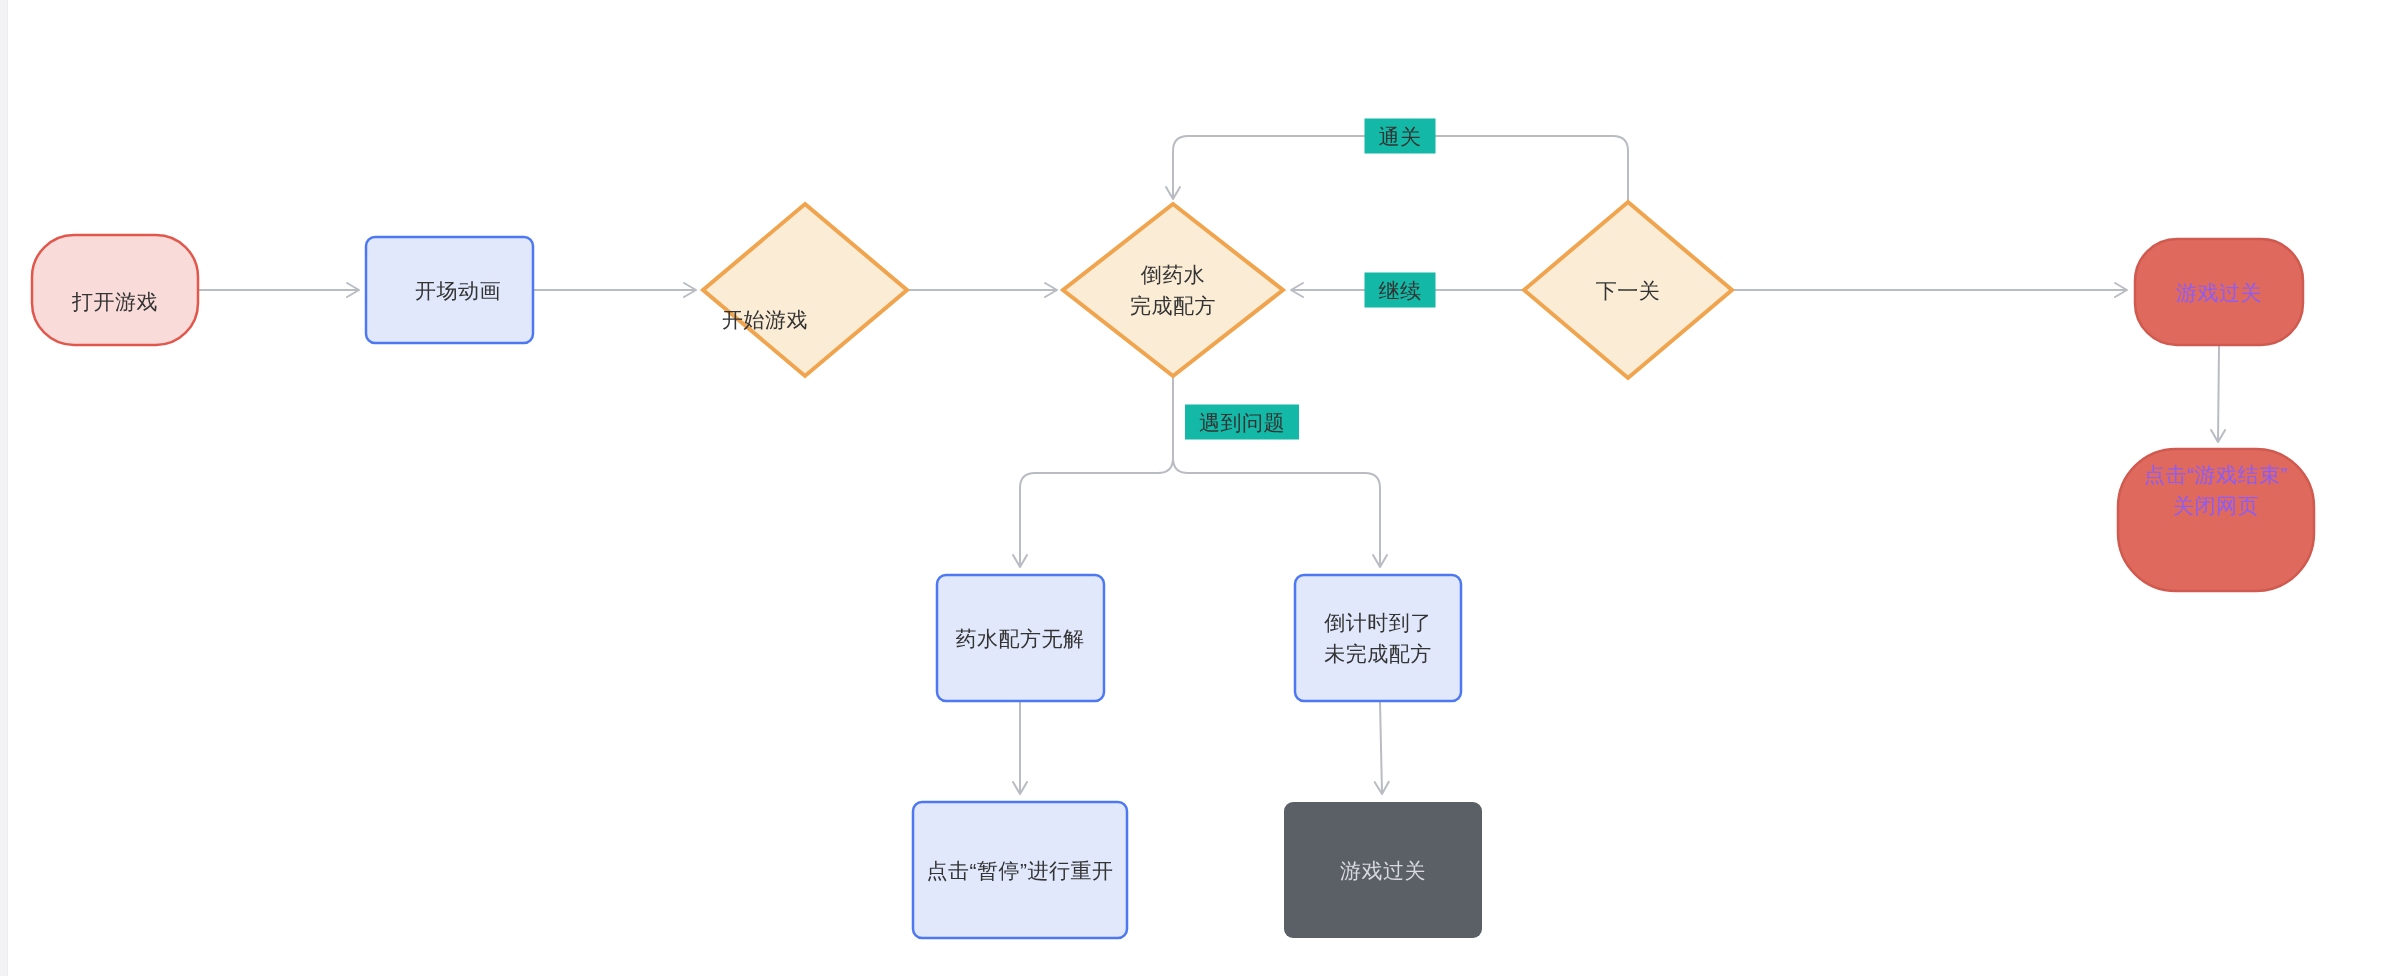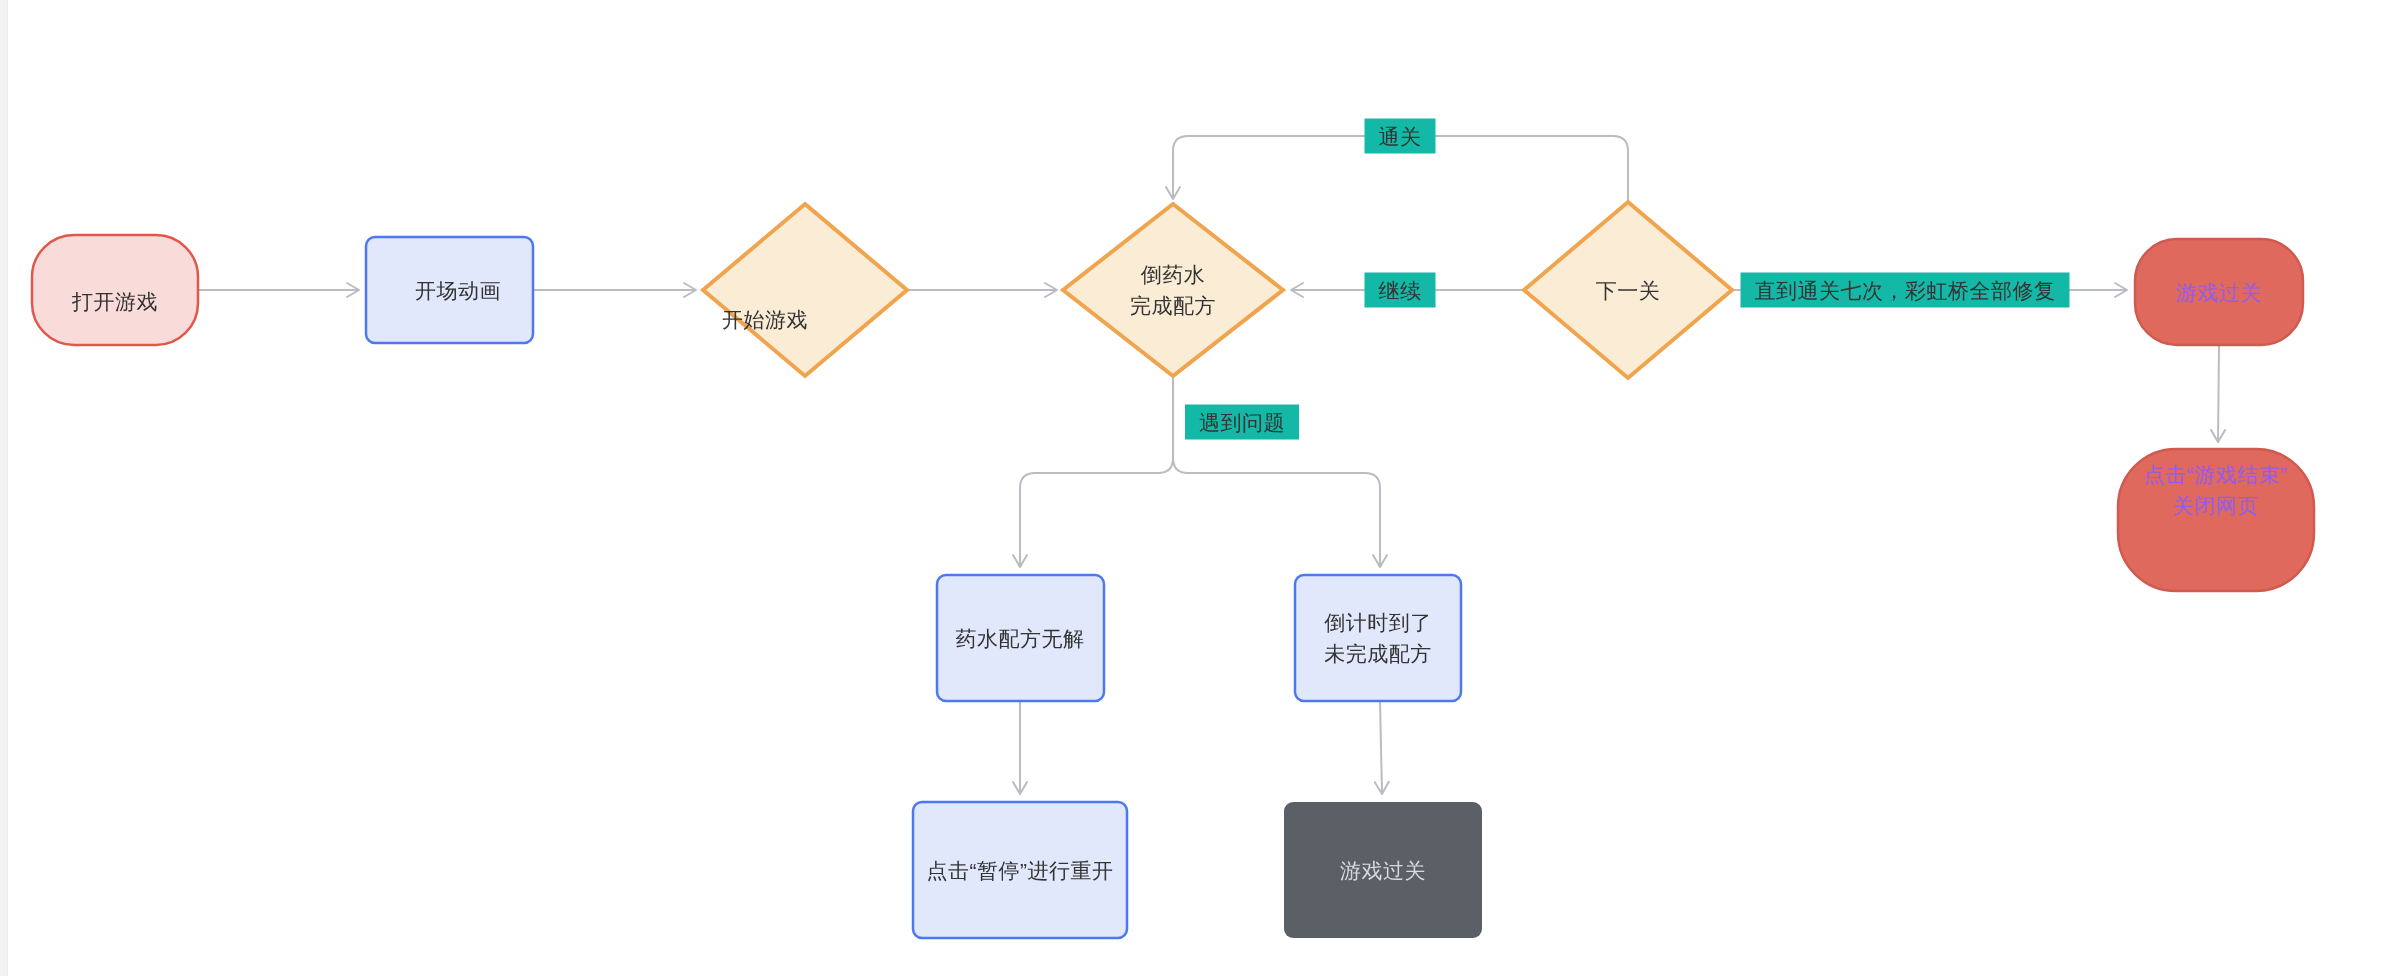--- a/index.html
+++ b/index.html
@@ -65,16 +65,15 @@
   <div class="node-label light" style="left:2216px;top:490px;">点击“游戏结束”
 关闭网页</div>
   <div class="node-label" style="left:1020px;top:638px;">药水配方无解</div>
   <div class="node-label" style="left:1378px;top:638px;">倒计时到了
 未完成配方</div>
   <div class="node-label" style="left:1020px;top:870px;">点击“暂停”进行重开</div>
   <div class="node-label dim" style="left:1383px;top:870px;">游戏过关</div>
 
   <div class="edge-label" style="left:1400px;top:136px;">通关</div>
   <div class="edge-label" style="left:1400px;top:290px;">继续</div>
-  <div class="edge-label" style="left:1905px;top:290px;">直到通关七次，彩虹桥全部修复</div>
   <div class="edge-label" style="left:1242px;top:422px;">遇到问题</div>
 
 </div>
 
 </body></html>

